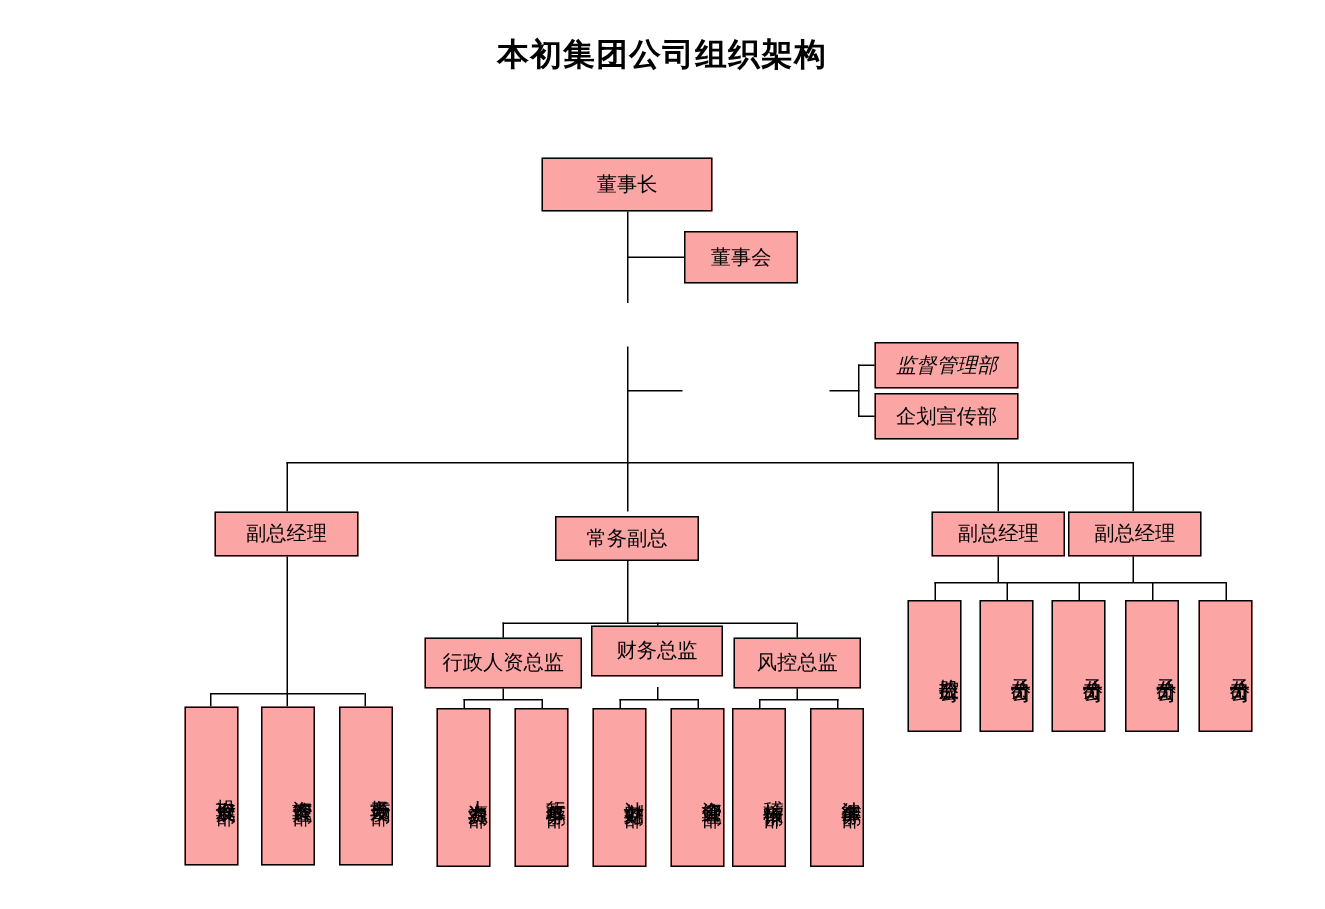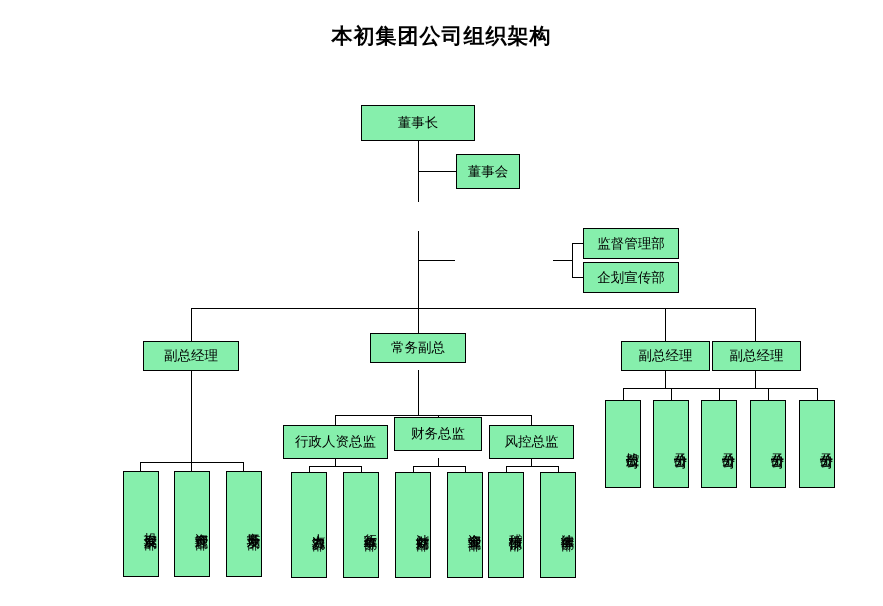--- a/index.html
+++ b/index.html
@@ -24,21 +24,21 @@
     font-size: 21px;
     font-weight: bold;
     color: #000000;
     letter-spacing: 1px;
     font-family: "Liberation Serif", "DejaVu Serif", serif;
   }
   .node {
     position: absolute;
     box-sizing: border-box;
     border: 1px solid #000000;
-    background: #86efac;
+    background: #fca5a5;
     color: #000000;
     display: flex;
     align-items: center;
     justify-content: center;
     font-size: 13.5px;
     line-height: 1.15;
     text-align: center;
     z-index: 2;
   }
   .node.vert {
@@ -114,26 +114,26 @@
   <div class="line v" style="left:665px; top:370px; height:18px;"></div>
   <div class="line v" style="left:755px; top:370px; height:18px;"></div>
   <div class="line h" style="left:623px; top:388px; width:195px;"></div>
   <div class="line v" style="left:623px; top:388px; height:12px;"></div>
   <div class="line v" style="left:671px; top:388px; height:12px;"></div>
   <div class="line v" style="left:719px; top:388px; height:12px;"></div>
   <div class="line v" style="left:768px; top:388px; height:12px;"></div>
   <div class="line v" style="left:817px; top:388px; height:12px;"></div>
 
   <div class="node" style="left:361px; top:105px; width:114px; height:36px;">董事长</div>
-  <div class="node" style="left:456px; top:154px; width:64px; height:35px;">董事会</div>
-  <div class="node" style="left:583px; top:228px; width:96px; height:31px;">监督管理部</div>
+  <div class="node" style="left:456px; top:154px; width:76px; height:35px;">董事会</div>
+  <div class="node" style="left:583px; top:228px; width:96px; height:31px;font-style:italic;">监督管理部</div>
   <div class="node" style="left:583px; top:262px; width:96px; height:31px;">企划宣传部</div>
 
   <div class="node" style="left:143px; top:341px; width:96px; height:30px;">副总经理</div>
-  <div class="node" style="left:370px; top:333px; width:96px; height:30px;">常务副总</div>
+  <div class="node" style="left:370px; top:344px; width:96px; height:30px;">常务副总</div>
   <div class="node" style="left:621px; top:341px; width:89px; height:30px;">副总经理</div>
   <div class="node" style="left:712px; top:341px; width:89px; height:30px;">副总经理</div>
 
   <div class="node" style="left:283px; top:425px; width:105px; height:34px;">行政人资总监</div>
   <div class="node" style="left:394px; top:417px; width:88px; height:34px;">财务总监</div>
   <div class="node" style="left:489px; top:425px; width:85px; height:34px;">风控总监</div>
 
   <div class="node vert" style="left:123px; top:471px; width:36px; height:106px;">投资发展部</div>
   <div class="node vert" style="left:174px; top:471px; width:36px; height:106px;">资产管理部</div>
   <div class="node vert" style="left:226px; top:471px; width:36px; height:106px;">市场开发部</div>

